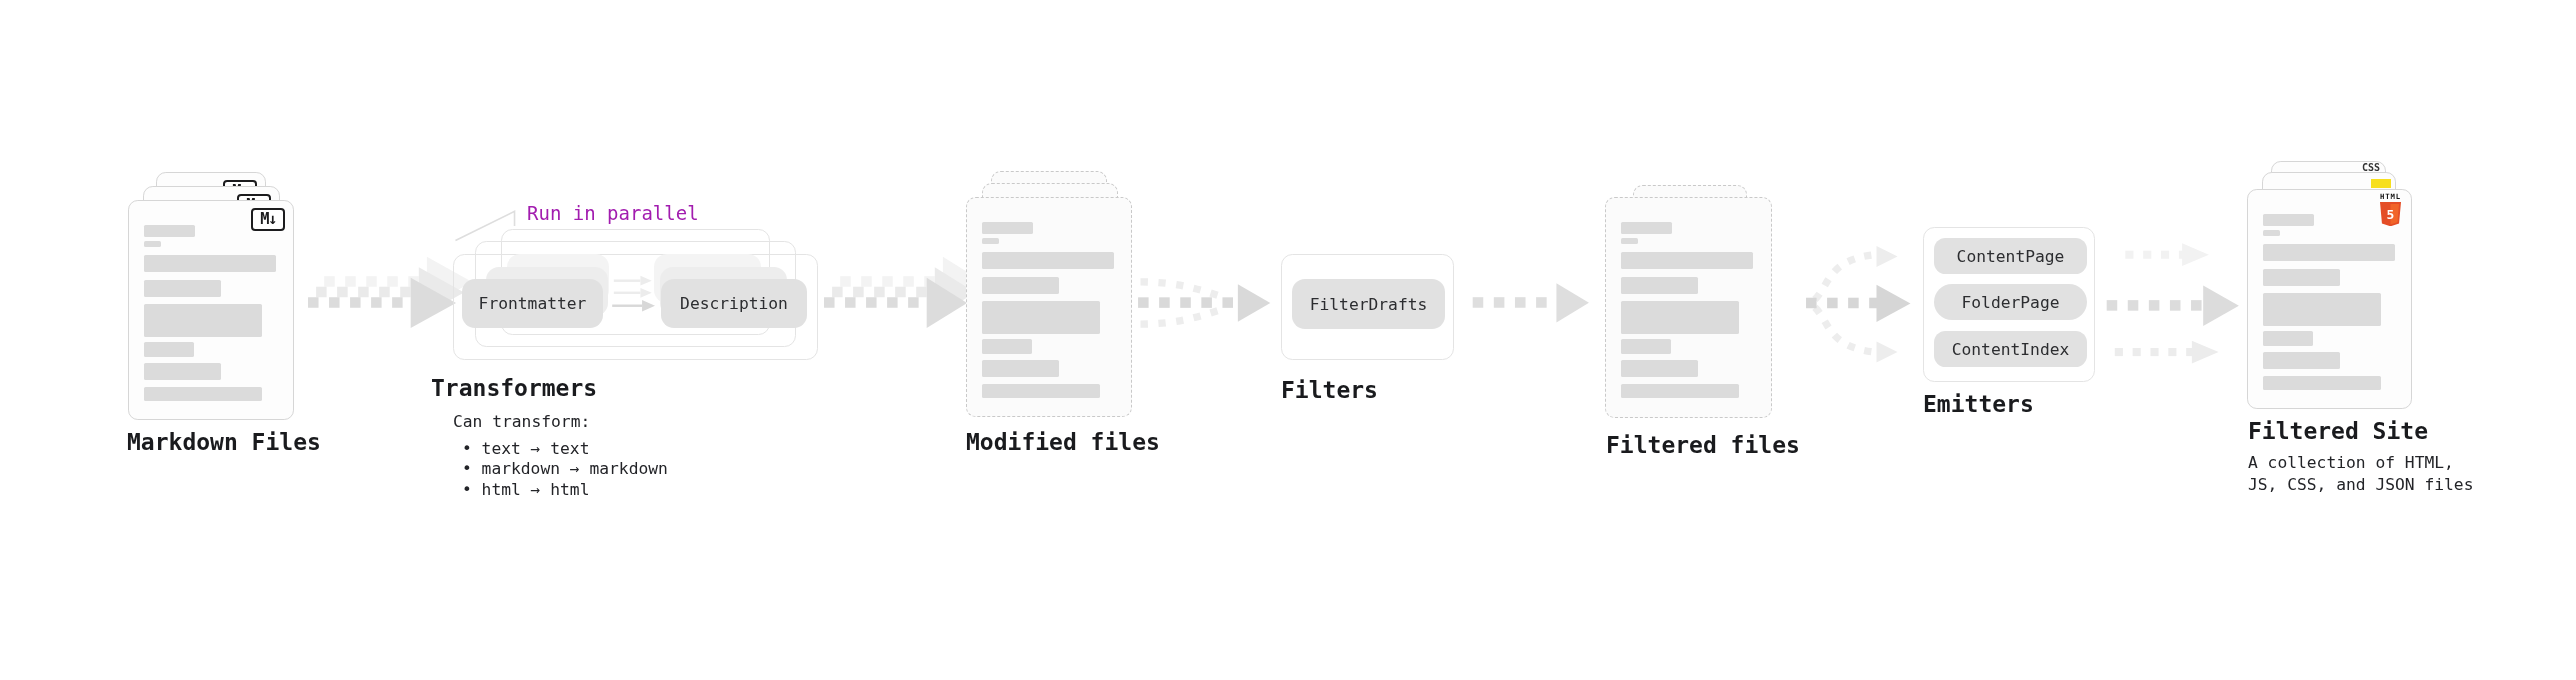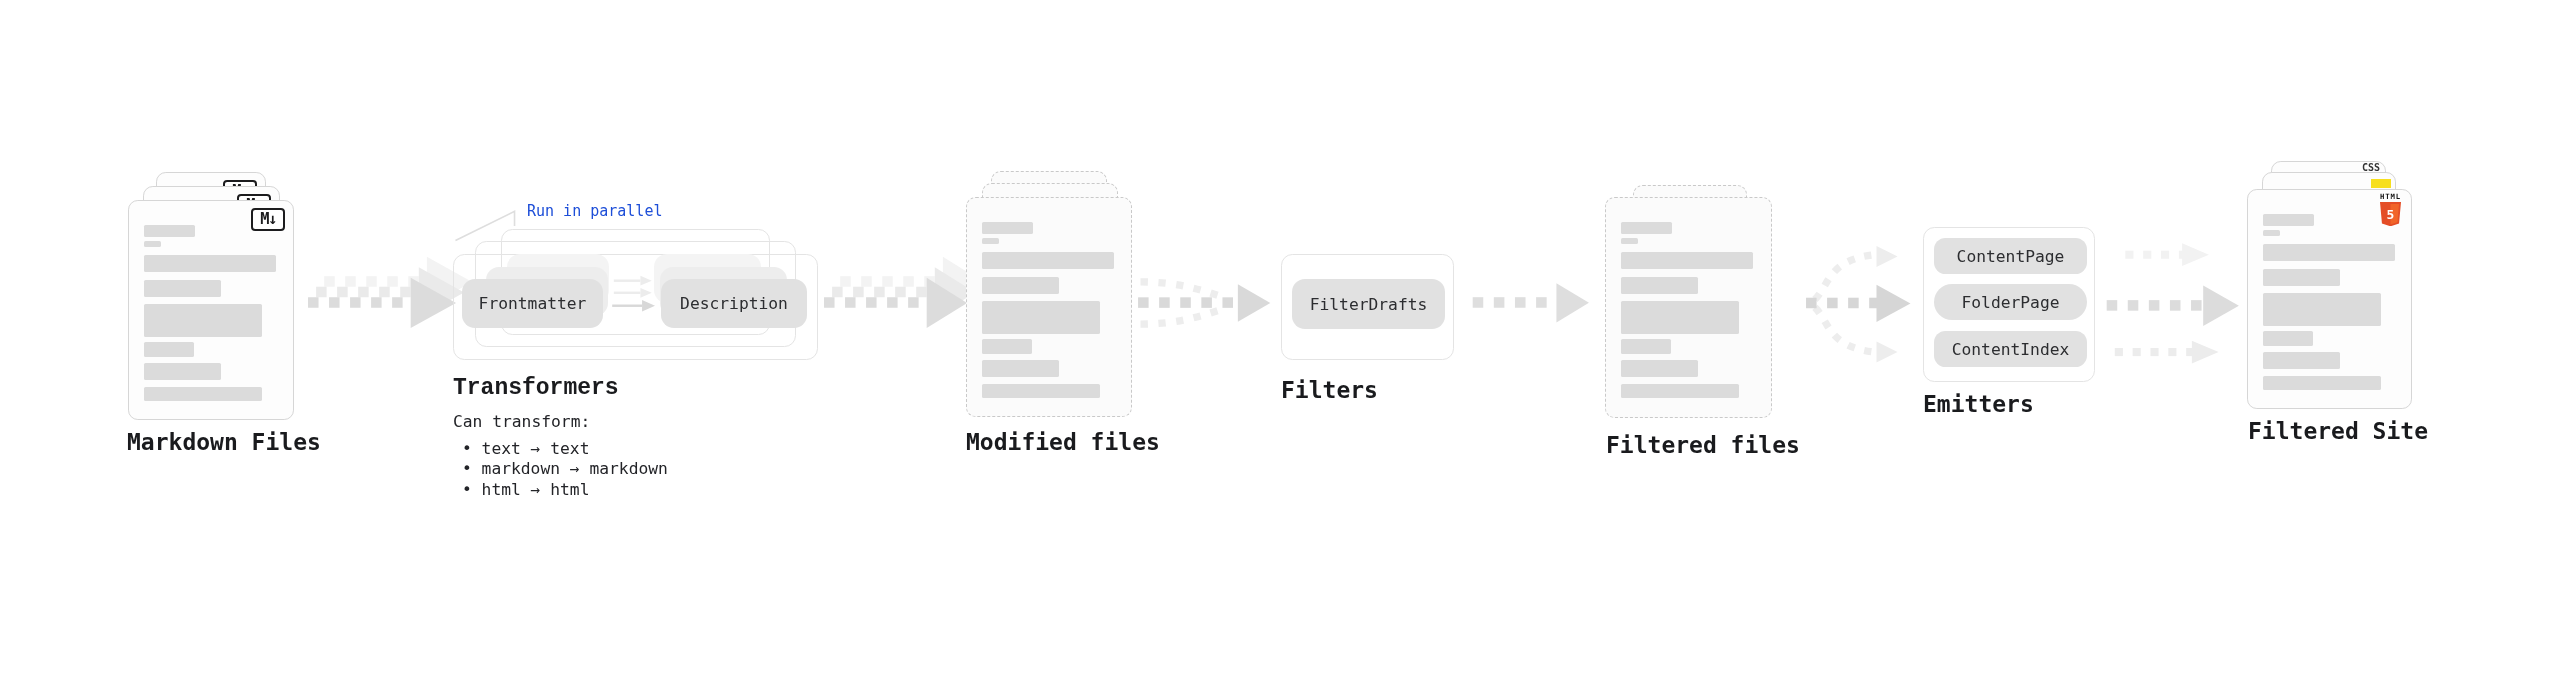--- a/index.html
+++ b/index.html
@@ -37,21 +37,21 @@
   .pill {
     position: absolute; display: flex; align-items: center; justify-content: center;
     background: #e1e1e1; border-radius: 13px; font-size: 16.3px; color: #2c2d30; white-space: nowrap;
   }
   .pill.g1 { background: #ededed; }
   .pill.g2 { background: #f4f4f4; }
 
   .stage-title { position: absolute; font-size: 23px; font-weight: 600; white-space: nowrap; color: #1a1b1e; }
   .stage-desc  { position: absolute; font-size: 16.3px; line-height: 22px; color: #232428; white-space: nowrap; }
   .bullets     { position: absolute; font-size: 16.3px; line-height: 20.3px; color: #232428; white-space: nowrap; }
-  .annotation  { position: absolute; font-size: 15px; color: #1d4ed8; white-space: nowrap; }
+  .annotation  { position: absolute; font-size: 19px; color: #a21caf; white-space: nowrap; }
 
   
   .js-badge  { position: absolute; right: 4.1px; top: 5.7px; width: 19.5px; height: 9.8px; background: #f7df1e; }
   .css-badge { position: absolute; right: 4.9px; top: 1.6px; font-size: 10px; font-weight: bold; color: #333333; line-height: 7.3px; text-align: center; }
   .css-underline { display: block; height: 3.3px; background: #2965f1; margin-top: 0.8px; border-radius: 0.8px; }
   .html5-icon { position: absolute; right: 6.5px; top: 2px; width: 24.4px; }
   .html5-word { font-size: 7.3px; font-weight: bold; letter-spacing: 0.8px; color: #111111; margin-bottom: 0.8px; }
 </style>
 </head>
 <body>
@@ -216,21 +216,21 @@
         <polygon points="36,21 50,27 36,33" fill="#ececec"></polygon>
       <line x1="1" y1="43" x2="38" y2="43" stroke="#d8d8d8" stroke-width="3"></line>
         <polygon points="38,36 54,43 38,50" fill="#d8d8d8"></polygon>
     </svg>
 
     <svg class="abs" style="left:449px; top:203px;" width="89" height="49" viewBox="0 0 110 60">
       <polyline points="8,46 81,10 81,28" fill="none" stroke="#dedede" stroke-width="2"></polyline>
     </svg>
     <div class="annotation" style="left:527px; top:202px;">Run in parallel</div>
   </div>
-  <div class="stage-title" style="left:453px; top:375px;font-family:Liberation Mono, monospace;">Transformers</div>
+  <div class="stage-title" style="left:431px; top:375px;">Transformers</div>
   <div class="stage-desc" style="left:453px; top:411px;">Can transform:</div>
   <div class="bullets" style="left:462px; top:439px;">
     <div>• text → text</div>
     <div>• markdown → markdown</div>
     <div>• html → html</div>
   </div>
 
   <div>
     <div class="doc dashed" style="left:991px; top:171px; width:116px; height:220px;"></div>
     <div class="doc dashed" style="left:982px; top:183px; width:136px; height:220px;"></div>
@@ -299,15 +299,19 @@
       <div class="bar b2"></div>
       <div class="bar b3"></div>
       <div class="bar b4"></div>
       <div class="bar b5"></div>
       <div class="bar b6"></div>
       <div class="bar b7"></div>
       <div class="bar b8"></div>
     </div>
   </div>
   <div class="stage-title" style="left:2248px; top:418px;">Filtered Site</div>
+  <div class="stage-desc" style="left:2248px; top:452px;">
+    <div>A collection of HTML,</div>
+    <div>JS, CSS, and JSON files</div>
+  </div>
 
 </div>
 
 
 </body></html>

